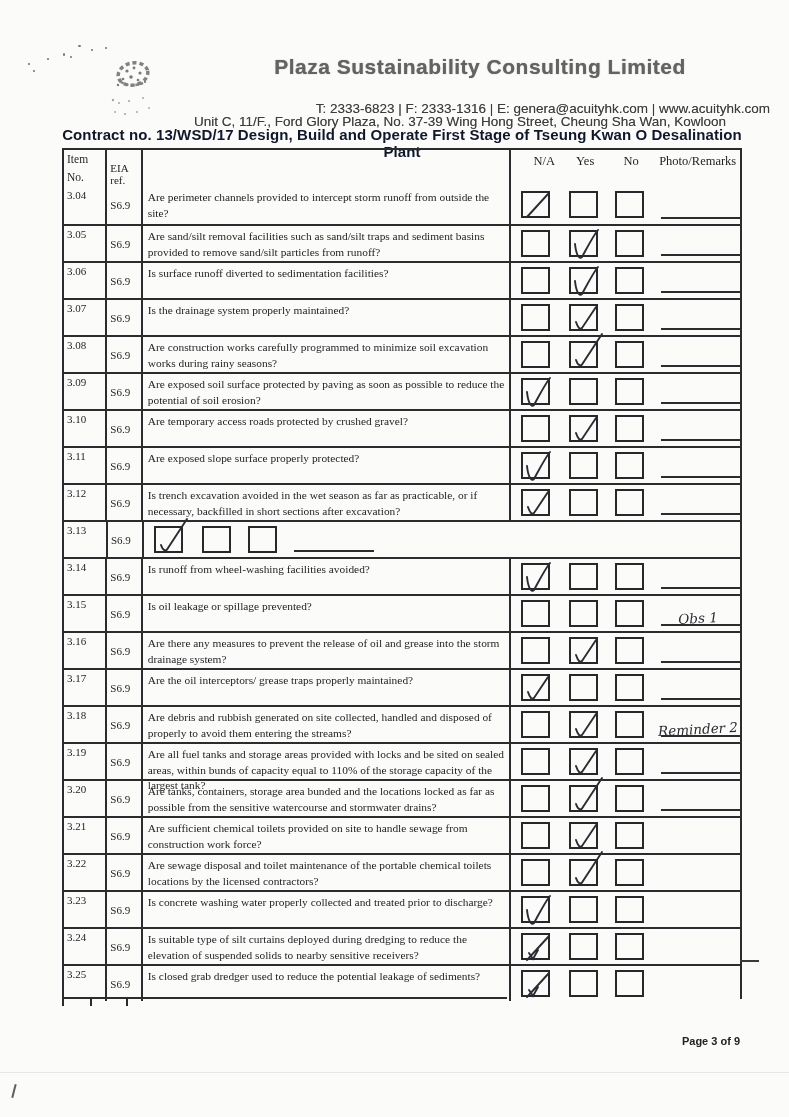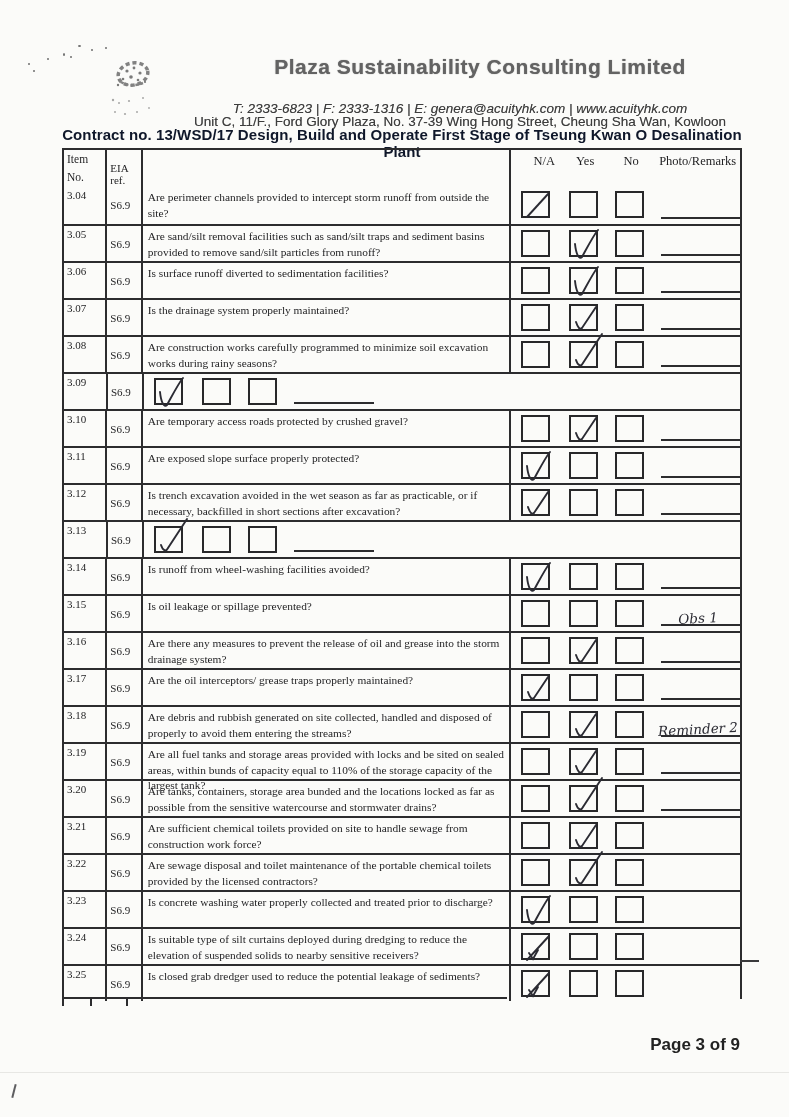--- a/index.html
+++ b/index.html
@@ -16,22 +16,22 @@
   .company-name{
     position:absolute;left:190px;top:55px;width:580px;text-align:center;
     font-size:21px;font-weight:bold;letter-spacing:.5px;color:#636363;
     text-shadow:0 0 1px rgba(90,90,90,.75);
   }
   .company-address{
     position:absolute;left:150px;top:84px;width:620px;text-align:center;
     font-size:13.5px;color:#3d3d3d;text-shadow:0 0 .6px rgba(70,70,70,.6);margin-top:30px;
   }
   .company-contact{
-    position:absolute;left:150px;top:101px;width:620px;text-align:center;
-    font-size:13.5px;color:#3d3d3d;text-shadow:0 0 .6px rgba(70,70,70,.6);font-style:italic;
+    position:absolute;left:150px;top:101px;width:620px;text-align:right;
+    font-size:13.5px;color:#3d3d3d;text-shadow:0 0 .6px rgba(70,70,70,.6);
   }
   .contract-title{
     position:absolute;left:58px;top:126px;width:688px;text-align:center;
     font-size:15px;font-weight:bold;color:#0f172a;letter-spacing:.1px;
   }
 
   
   .table{
     position:absolute;left:62px;top:148px;width:680px;height:851px;
     border:2px solid #2c2c2e;border-bottom:none;
@@ -77,21 +77,21 @@
 
   .bottom-seg{position:absolute;left:62px;top:997px;width:445px;height:2px;background:#2c2c2e;}
   .stub{position:absolute;width:2px;height:9px;background:#2c2c2e;top:997px;}
   .artifact-line{position:absolute;height:2px;background:#3a3a3c;}
 
   
   .speck{position:absolute;background:#6f6f6f;border-radius:50%;}
   .pen-mark{position:absolute;background:#5d5d60;}
   .seam{position:absolute;left:0;top:1072px;width:789px;height:1px;background:rgba(110,110,105,.14);}
   .page-number{
-    position:absolute;right:49px;top:1035px;font-size:17px;font-weight:bold;color:#222;
+    position:absolute;right:49px;top:1035px;font-size:11px;font-weight:bold;color:#222;
     font-family:"Liberation Sans",sans-serif;
   }
 </style>
 </head>
 <body>
 
 <div class="page">
 
   <div>
     <svg class="logo" viewBox="0 0 64 70">
@@ -234,20 +234,21 @@
         <div class="c-remark has-line">
 
           <span class="line"></span>
         </div>
       </div>
     </div>
 
     <div class="t-row">
       <div class="c-item">3.09</div>
       <div class="c-eia">S6.9</div>
+      <div class="c-q">Are exposed soil surface protected by paving as soon as possible to reduce the potential of soil erosion?</div>
       <div class="c-checks">
         <div class="box box-na">
               <svg width="46" height="46" viewBox="0 0 46 46">
                 <path d="M12,24 C13,34 16,40 19,37 C24,28 30,16 35,10" fill="none" stroke="#2b2b33" stroke-width="1.9" stroke-linecap="round"></path>
               </svg>
             </div>
         <div class="box box-yes"></div>
         <div class="box box-no"></div>
         <div class="c-remark has-line">
 
@@ -475,21 +476,21 @@
         <div class="c-remark">
           
           
         </div>
       </div>
     </div>
 
     <div class="t-row">
       <div class="c-item">3.22</div>
       <div class="c-eia">S6.9</div>
-      <div class="c-q">Are sewage disposal and toilet maintenance of the portable chemical toilets provided by the licensed contractors?</div>
+      <div class="c-q">Are sewage disposal and toilet maintenance of the portable chemical toilets locations by the licensed contractors?</div>
       <div class="c-checks">
         <div class="box box-na"></div>
         <div class="box box-yes">
               <svg width="46" height="46" viewBox="0 0 46 46">
                 <path d="M13,29 C15,35 18,36 20,32 L39,3" fill="none" stroke="#2b2b33" stroke-width="1.9" stroke-linecap="round"></path>
               </svg>
             </div>
         <div class="box box-no"></div>
         <div class="c-remark">
           

